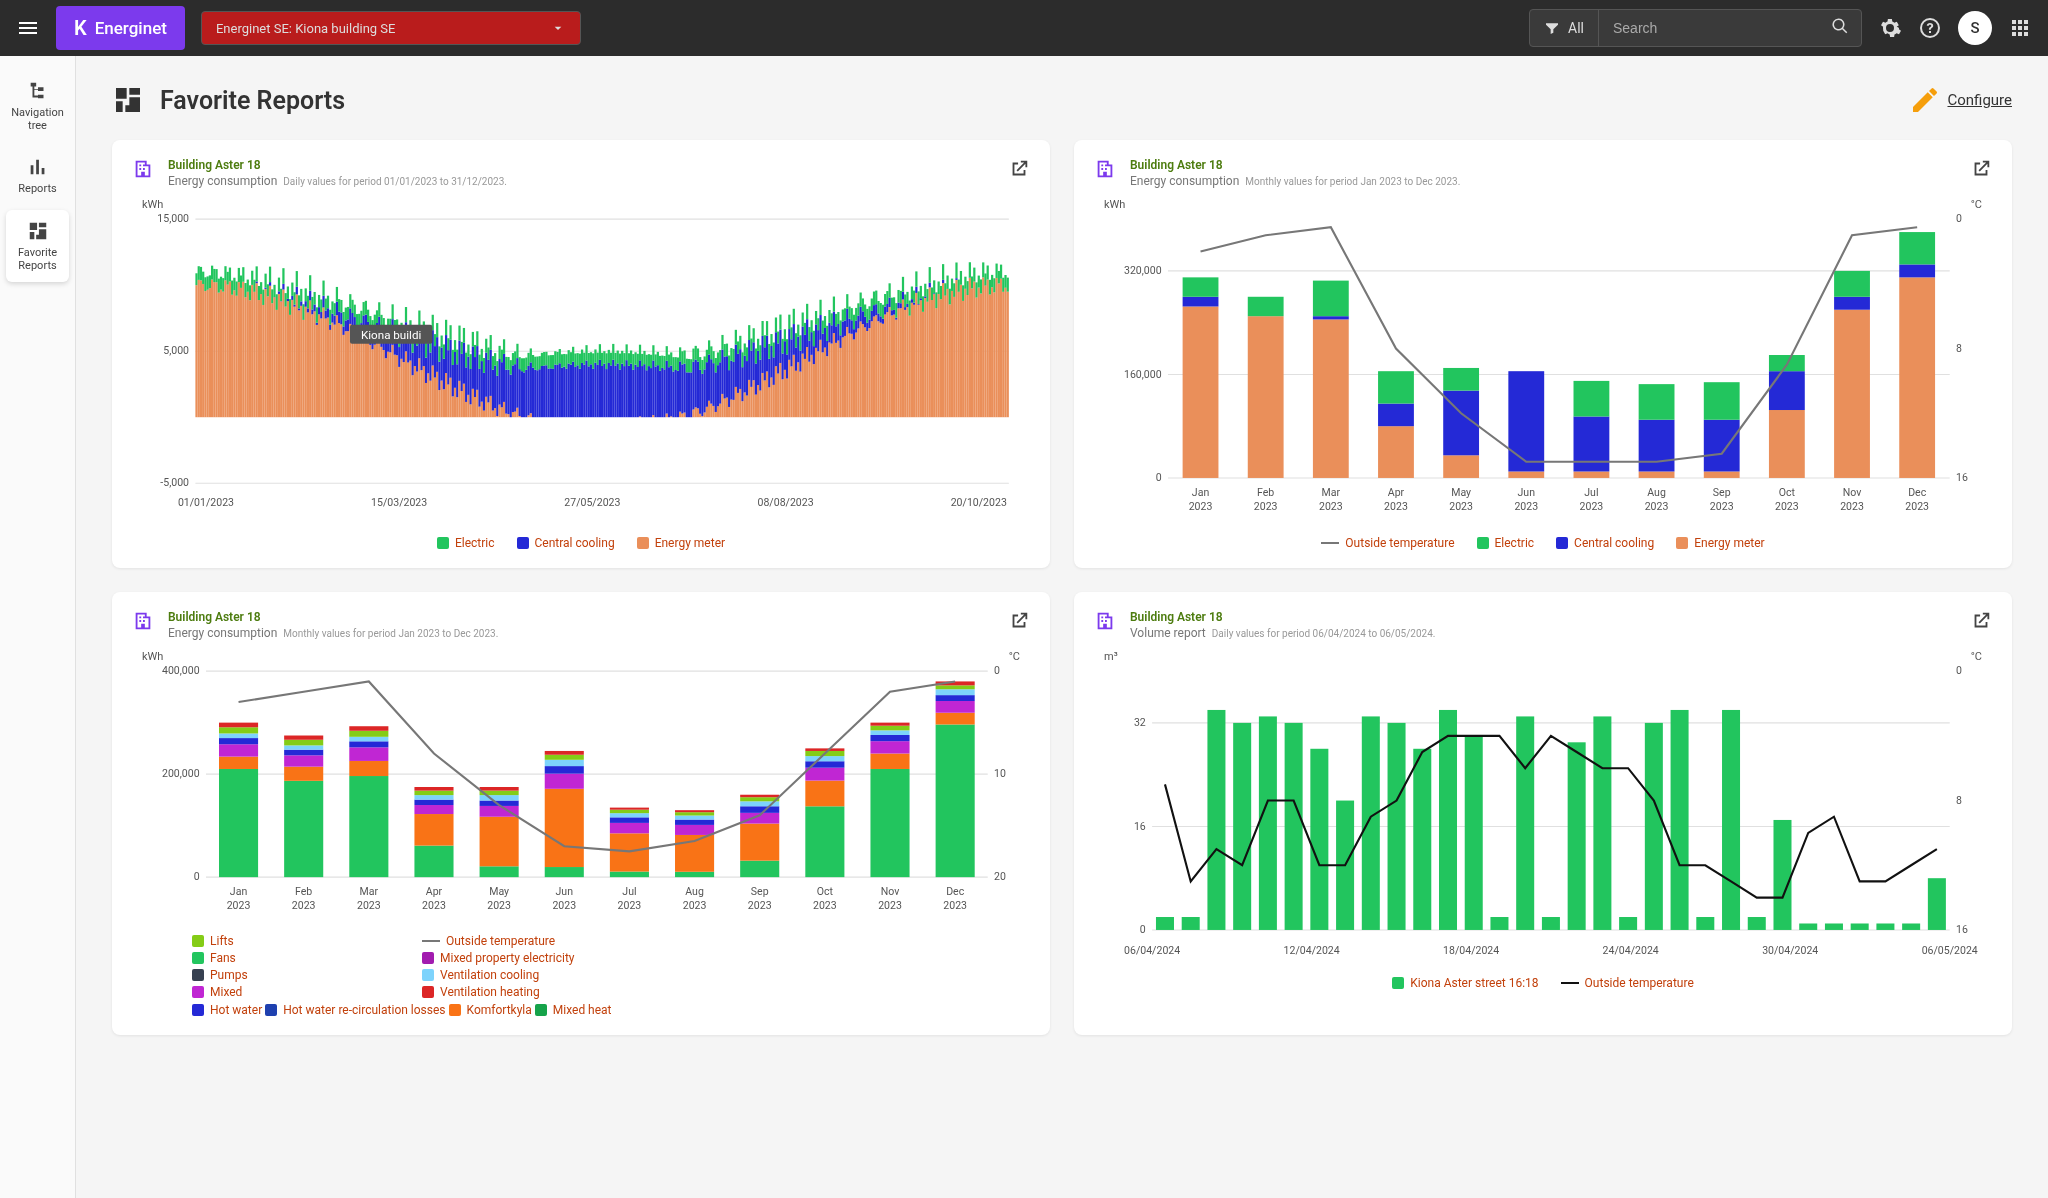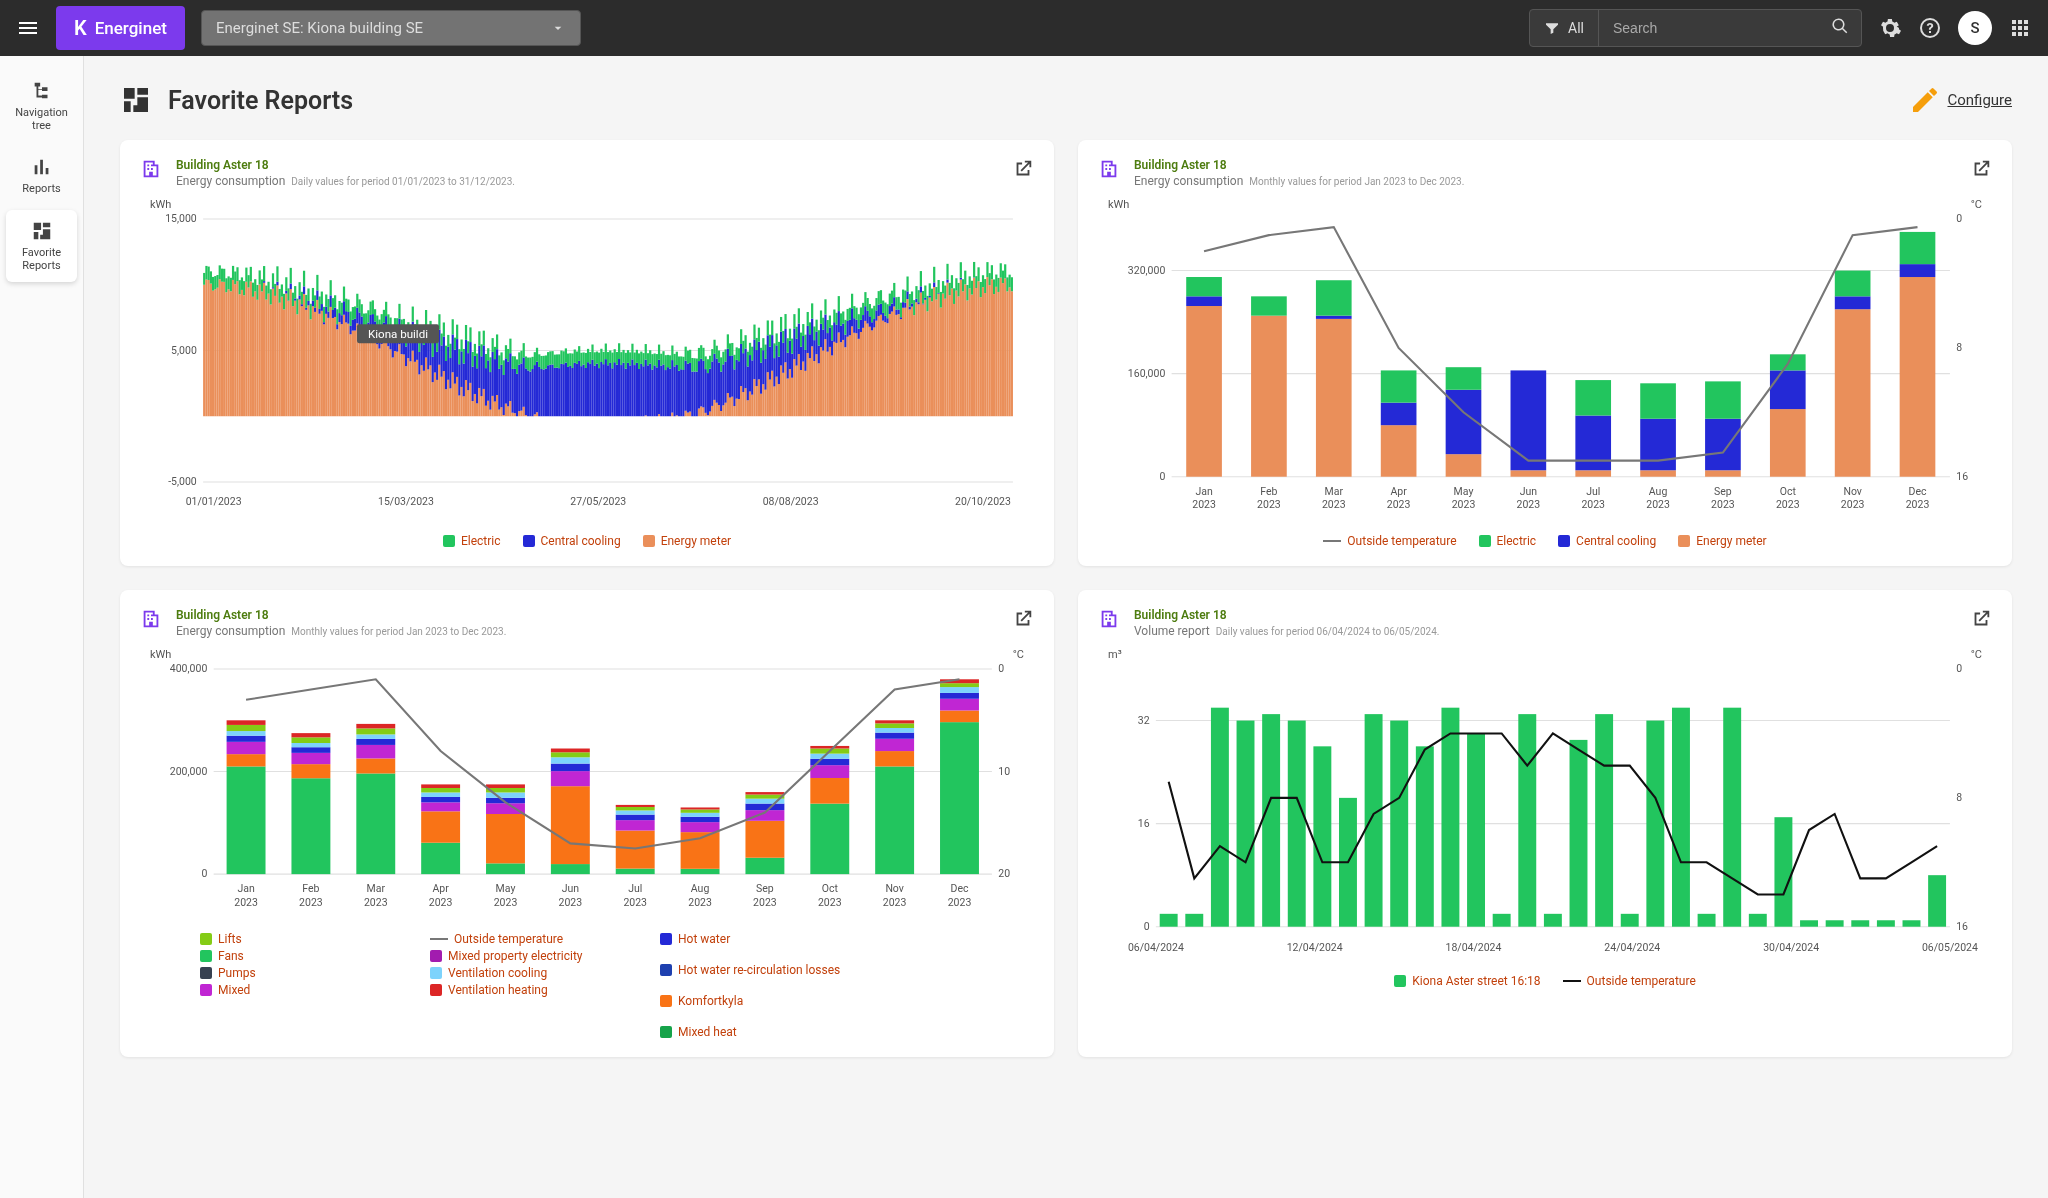--- a/index.html
+++ b/index.html
@@ -3,33 +3,33 @@
 <meta charset="utf-8">
 <style>
 * { box-sizing: border-box; margin: 0; padding: 0; }
 body { font-family: -apple-system, BlinkMacSystemFont, "Segoe UI", Roboto, sans-serif; background: #f5f5f5; color: #333; width: 2048px; height: 1198px; overflow: hidden; }
 
 
 .topbar { height: 56px; background: #2c2c2c; display: flex; align-items: center; padding: 0 16px; gap: 16px; }
 .menu-icon { width: 24px; height: 24px; cursor: pointer; fill: #fff; }
 .logo-badge { background: #7c3aed; color: #fff; display: flex; align-items: center; gap: 8px; padding: 10px 18px; border-radius: 4px; font-size: 17px; font-weight: 500; }
 .logo-k { font-weight: 600; font-size: 20px; }
-.building-selector { background: #737373; border: 1px solid #555; border-radius: 4px; padding: 8px 14px; display: flex; align-items: center; gap: 12px; color: #ddd; font-size: 15px; cursor: pointer; min-width: 380px; justify-content: space-between; }
+.building-selector { background: #b91c1c; border: 1px solid #555; border-radius: 4px; padding: 8px 14px; display: flex; align-items: center; gap: 12px; color: #ddd; font-size: 13px; cursor: pointer; min-width: 380px; justify-content: space-between; }
 .spacer { flex: 1; }
 .search-box { display: flex; align-items: center; background: #3a3a3a; border: 1px solid #555; border-radius: 4px; height: 38px; }
 .search-filter { padding: 16px 14px; display: flex; align-items: center; gap: 8px; color: #ddd; font-size: 14px; border-right: 1px solid #555; height: 100%; cursor: pointer; }
 .search-input { background: transparent; border: none; color: #ddd; padding: 0 14px; font-size: 14px; width: 220px; outline: none; }
 .search-input::placeholder { color: #aaa; }
 .search-btn { padding: 0 12px; cursor: pointer; fill: #ddd; }
 .top-icon { width: 24px; height: 24px; fill: #ddd; cursor: pointer; }
 .avatar { width: 34px; height: 34px; border-radius: 50%; background: #fff; display: flex; align-items: center; justify-content: center; font-weight: 500; color: #333; font-size: 15px; cursor: pointer; }
 
 
 .layout { display: flex; height: calc(1198px - 56px); }
-.siderail { width: 84px; background: #fafafa; border-right: 1px solid #e0e0e0; display: flex; flex-direction: column; padding-top: 12px; }
+.siderail { width: 76px; background: #fafafa; border-right: 1px solid #e0e0e0; display: flex; flex-direction: column; padding-top: 12px; }
 .rail-item { display: flex; flex-direction: column; align-items: center; gap: 4px; padding: 10px 4px; font-size: 11px; color: #444; cursor: pointer; text-align: center; line-height: 1.2; margin: 2px 6px; border-radius: 6px; }
 .rail-item.active { background: #fff; box-shadow: 0 2px 5px rgba(0,0,0,0.15); }
 .rail-item svg { width: 22px; height: 22px; fill: #444; }
 
 
 .main { flex: 1; padding: 28px 36px; overflow-y: auto; }
 .page-header { display: flex; align-items: center; gap: 16px; margin-bottom: 24px; }
 .page-header svg { width: 32px; height: 32px; }
 .page-title { font-size: 25px; font-weight: 600; }
 .configure-link { margin-left: auto; display: flex; align-items: center; gap: 6px; color: #333; text-decoration: underline; font-size: 15px; cursor: pointer; }
@@ -1567,21 +1567,21 @@
               </div>
               <div class="legend-item">
                 <div class="legend-sw" style="background: rgb(125, 211, 252);"></div>
                 <span>Ventilation cooling</span>
               </div>
               <div class="legend-item">
                 <div class="legend-sw" style="background: rgb(220, 38, 38);"></div>
                 <span>Ventilation heating</span>
               </div>
             </div>
-            <div style="display: flex; flex-direction: column; gap: 17px; min-width: 200px;">
+            <div style="display: flex; flex-direction: row; gap: 3px; min-width: 200px;">
               <div class="legend-item">
                 <div class="legend-sw" style="background: rgb(36, 41, 214);"></div>
                 <span>Hot water</span>
               </div>
               <div class="legend-item">
                 <div class="legend-sw" style="background: rgb(30, 64, 175);"></div>
                 <span>Hot water re-circulation losses</span>
               </div>
               <div class="legend-item">
                 <div class="legend-sw" style="background: rgb(249, 115, 22);"></div>

